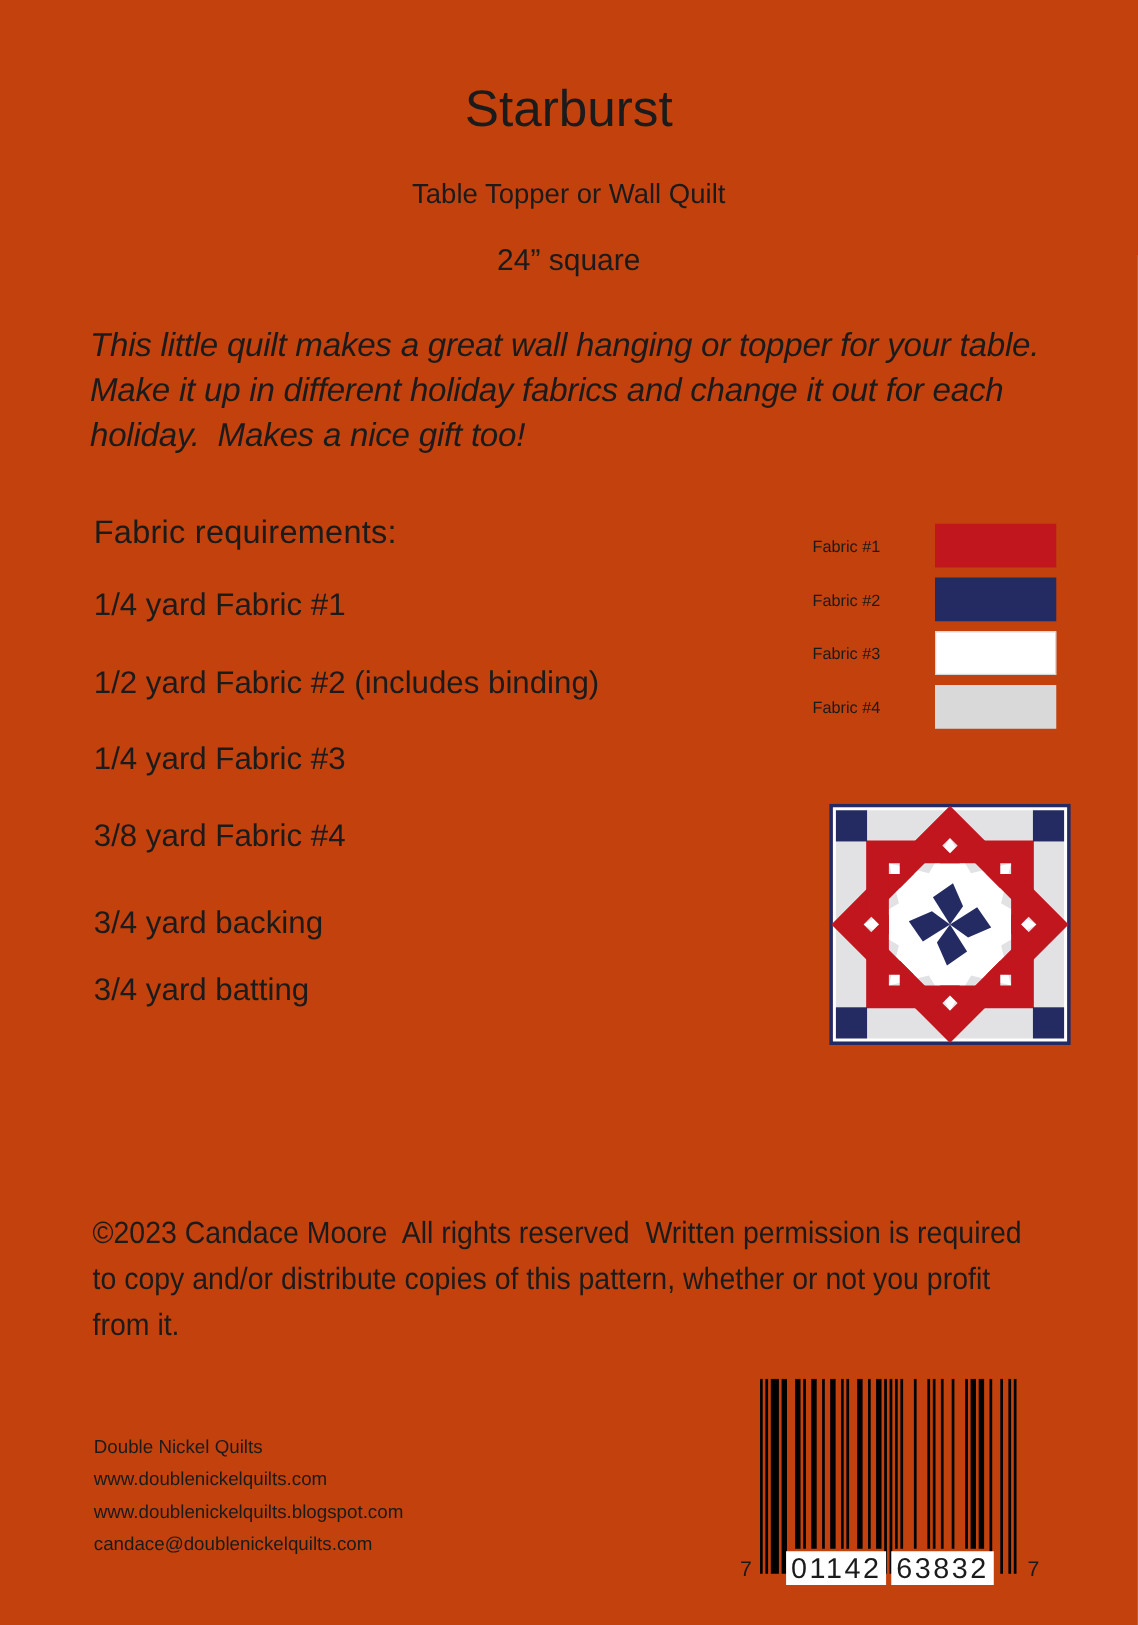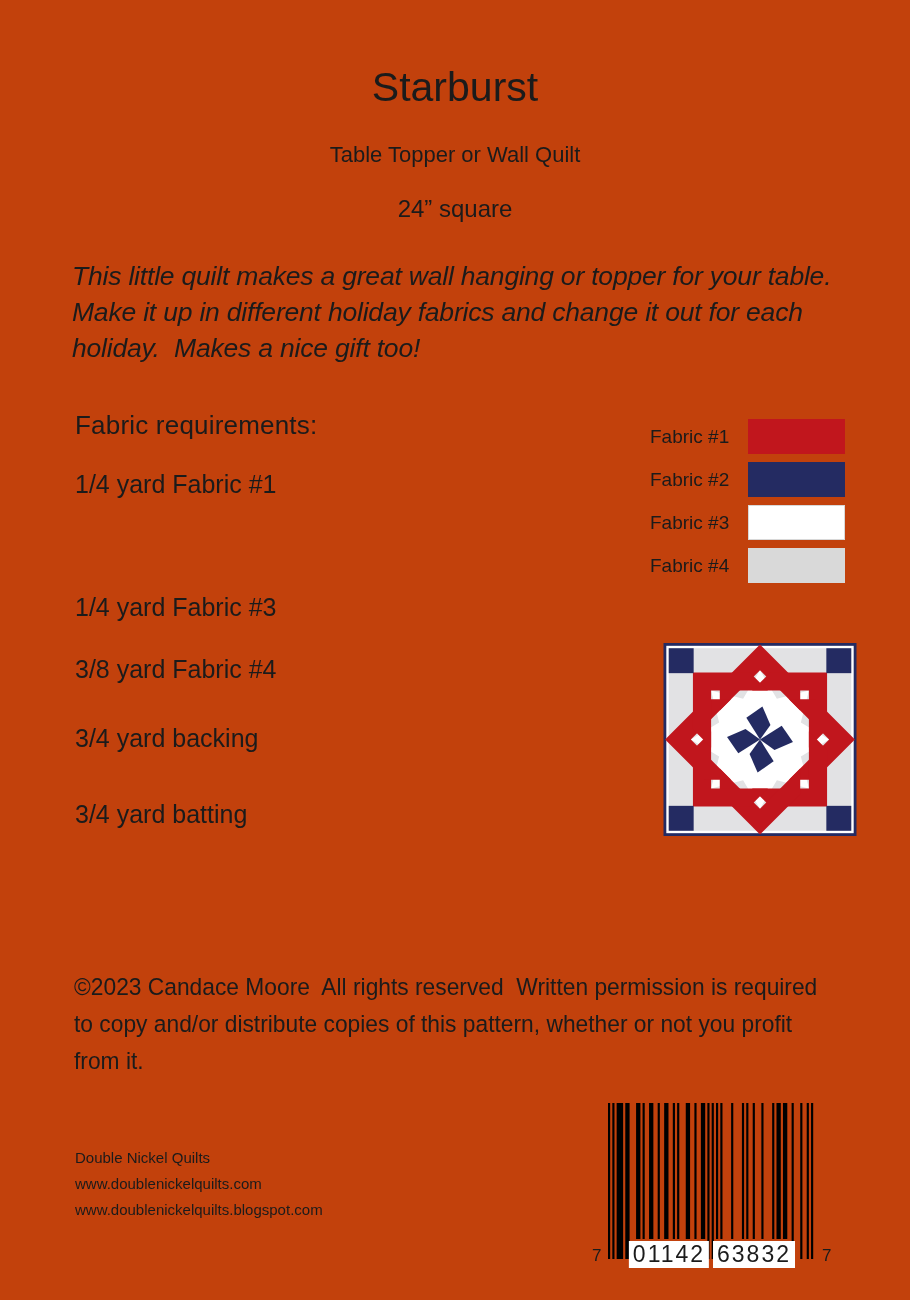--- a/index.html
+++ b/index.html
@@ -16,21 +16,21 @@
   .intro{
     top:258px;left:72px;width:786px;font-size:26.5px;font-style:italic;
     line-height:36px;white-space:pre-wrap;letter-spacing:-0.2px;
   }
   .req-heading{top:410px;left:75px;font-size:26px;font-weight:normal;letter-spacing:0.2px;}
   .req-item{left:75px;font-size:25px;}
   .legend{top:419px;left:650px;width:200px;}
   .legend-row{position:absolute;left:0;height:35px;width:200px;}
   .legend-label{
     position:absolute;left:0;width:88px;text-align:left;top:50%;
-    transform:translateY(-50%);font-size:19px;white-space:nowrap;
+    transform:translateY(-50%);font-size:13px;white-space:nowrap;
   }
   .legend-swatch{position:absolute;left:98px;top:0;width:97px;height:35px;box-sizing:border-box;}
   .quilt{top:643px;left:662px;width:196px;height:193px;}
   .quilt svg{display:block;width:196px;height:193px;}
   .copyright{
     top:968px;left:74px;width:824px;font-size:24.5px;line-height:37px;
     transform:scaleX(0.93);transform-origin:left top;white-space:pre-wrap;
   }
   .contact{top:1145px;left:75px;font-size:15px;line-height:26px;}
   .contact div{white-space:nowrap;}
@@ -54,24 +54,25 @@
 <div class="page">
 
   <div class="abs center-text title">Starburst</div>
   <div class="abs center-text subtitle">Table Topper or Wall Quilt</div>
   <div class="abs center-text size-line">24” square</div>
 
   <div class="abs intro">This little quilt makes a great wall hanging or topper for your table. Make it up in different holiday fabrics and change it out for each holiday.  Makes a nice gift too!</div>
 
   <div class="abs req-heading">Fabric requirements:</div>
   <div class="abs req-item" style="top:470px">1/4 yard Fabric #1</div>
+  <div class="abs req-item" style="top:532px">1/2 yard Fabric #2 (includes binding)</div>
   <div class="abs req-item" style="top:593px">1/4 yard Fabric #3</div>
   <div class="abs req-item" style="top:655px">3/8 yard Fabric #4</div>
   <div class="abs req-item" style="top:724px">3/4 yard backing</div>
-  <div class="abs req-item" style="top:800px">3/4 yard batting</div>
+  <div class="abs req-item" style="top:778px">3/4 yard batting</div>
 
   <div class="abs legend">
     <div class="legend-row" style="top:0px">
       <span class="legend-label">Fabric #1</span>
       <span class="legend-swatch" style="background: rgb(193, 22, 29);"></span>
     </div>
     <div class="legend-row" style="top:43px">
       <span class="legend-label">Fabric #2</span>
       <span class="legend-swatch" style="background: rgb(36, 43, 98);"></span>
     </div>
@@ -109,20 +110,21 @@
         <rect x="202.5" y="202.5" width="31" height="31" fill="#242B62"></rect>
       </svg>
   </div>
 
   <div class="abs copyright">©2023 Candace Moore  All rights reserved  Written permission is required to copy and/or distribute copies of this pattern, whether or not you profit from it.</div>
 
   <div class="abs contact">
     <div>Double Nickel Quilts</div>
     <div>www.doublenickelquilts.com</div>
     <div>www.doublenickelquilts.blogspot.com</div>
+    <div>candace@doublenickelquilts.com</div>
   </div>
 
   <div class="abs barcode">
     <svg id="barcode-svg" width="206" height="160">
         <rect x="0.00" y="0" width="2.16" height="156" fill="#000"></rect>
         <rect x="4.32" y="0" width="2.16" height="156" fill="#000"></rect>
         <rect x="8.64" y="0" width="6.48" height="156" fill="#000"></rect>
         <rect x="17.28" y="0" width="4.32" height="156" fill="#000"></rect>
         <rect x="28.08" y="0" width="4.32" height="136" fill="#000"></rect>
         <rect x="34.56" y="0" width="2.16" height="136" fill="#000"></rect>

